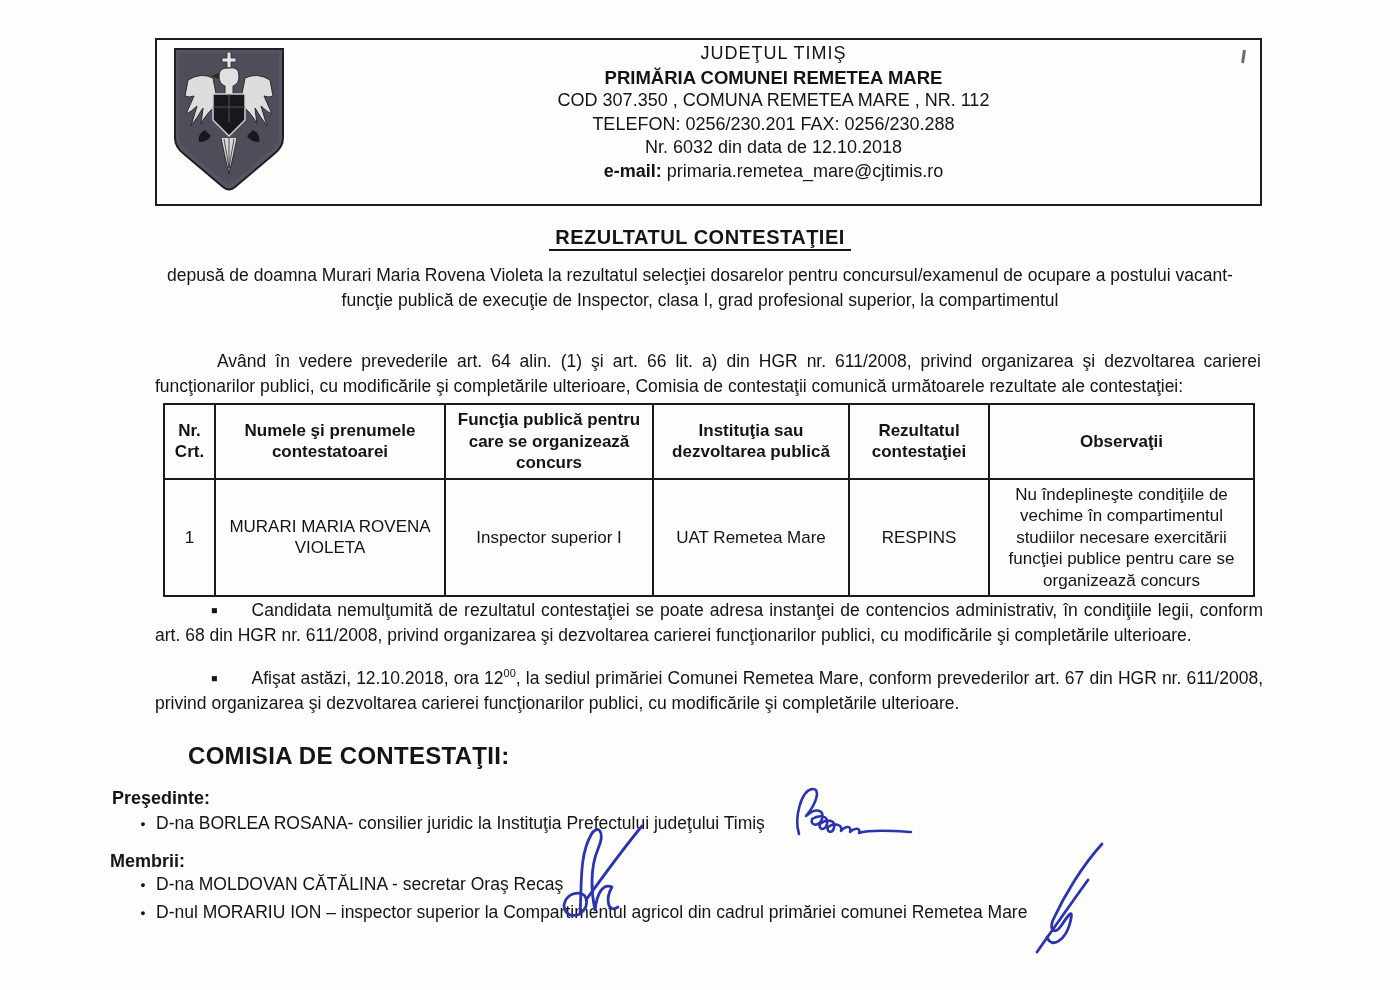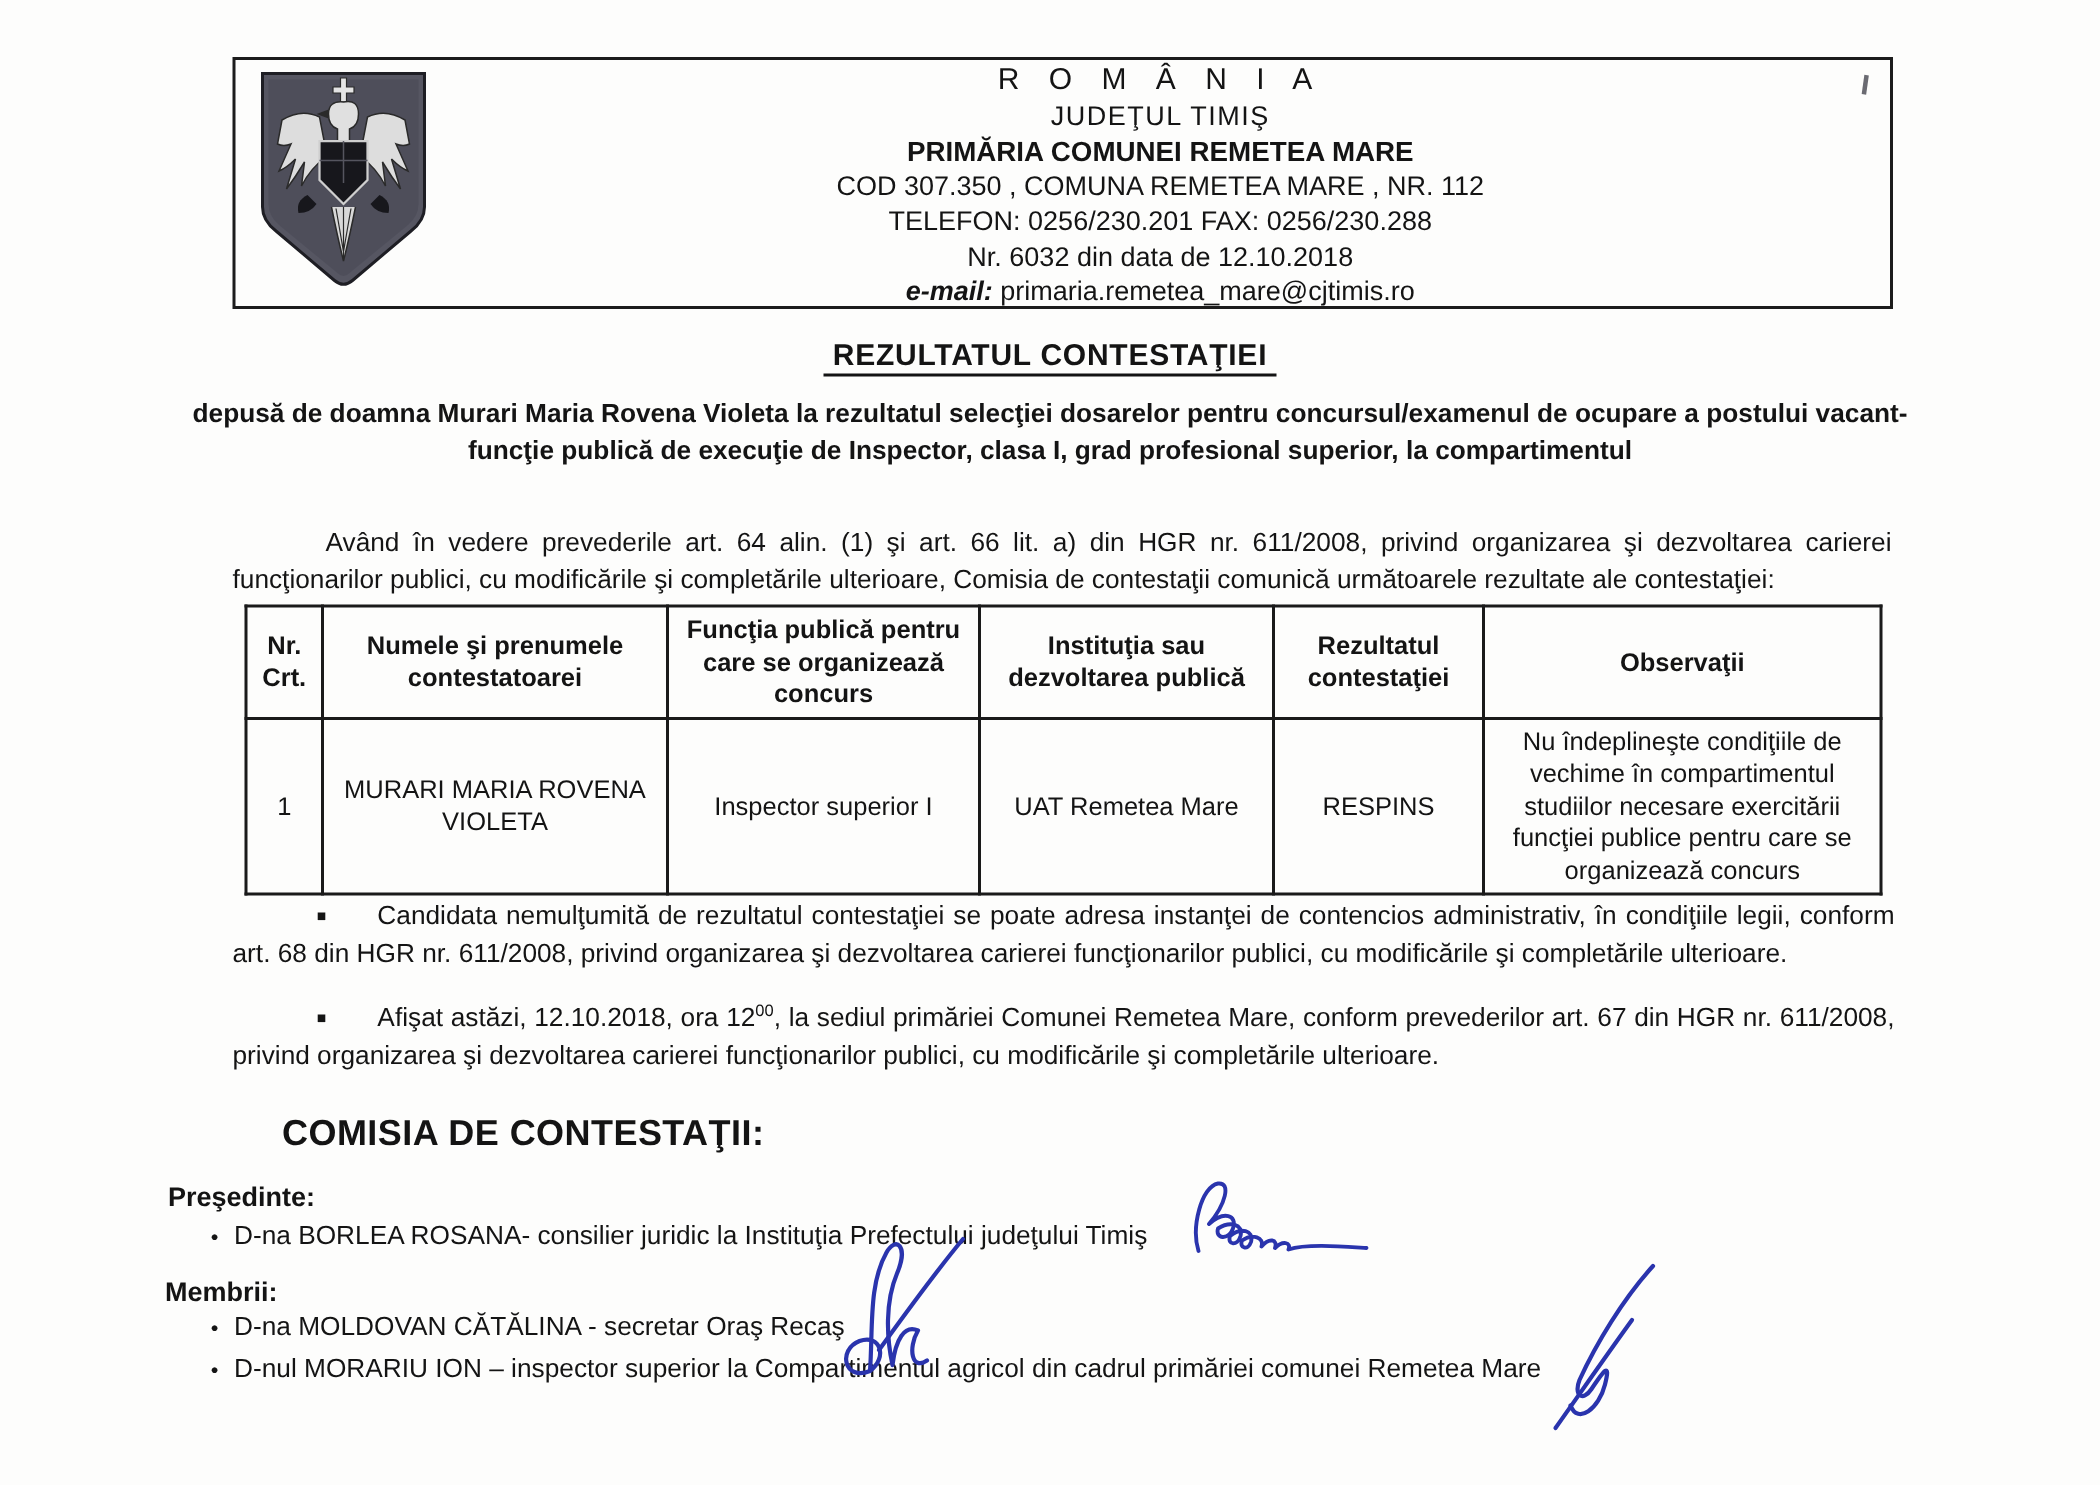--- a/index.html
+++ b/index.html
@@ -13,33 +13,33 @@
   .letterhead {
     position:absolute; left:155px; top:38px; width:1107px; height:168px;
     border:2px solid #1c1c1c; background:#fdfdfc;
   }
   .coa { position:absolute; left:12px; top:6px; width:120px; height:148px; }
   .lh-text { position:absolute; left:140px; right:10px; top:2px; text-align:center; }
   .lh-line { line-height:23.5px; font-size:18px; white-space:nowrap; }
   .lh-country { font-size:20px; letter-spacing:7px; font-weight:500; }
   .lh-county  { font-size:18px; letter-spacing:1px; }
   .lh-inst    { font-weight:bold; font-size:18.5px; }
-  .lh-email-label { font-weight:bold;font-style:italic; }
+  .lh-email-label { font-weight:bold; }
   
   .doc-title {
     position:absolute; top:226px; left:0; width:100%; text-align:center;
   }
   .doc-title span {
     font-size:20px; font-weight:bold; letter-spacing:0.5px;
     border-bottom:2.5px solid #141414; padding:0 6px 1px 6px;
   }
   
   .intro {
     position:absolute; top:263px; left:100px; width:1200px; text-align:center;
-    font-size:17.5px; line-height:24.5px;font-weight:bold;
+    font-size:17.5px; line-height:24.5px;
   }
   .legal {
     position:absolute; top:349px; left:155px; width:1106px;
     font-size:17.5px; line-height:25px; text-align:justify; text-indent:62px;
   }
   
   table.results {
     position:absolute; left:163px; top:403px; width:1090px;
     border-collapse:collapse; table-layout:fixed;border-radius:16px;
   }
@@ -91,21 +91,20 @@
       <path d="M44,48 h32 v26 l-16,16 l-16,-16 z" fill="#17171c" stroke="#cfcfcf" stroke-width="1.5"></path>
       <path d="M44,61 h32 M60,48 v28" stroke="#55555f" stroke-width="1"></path>
 
       <path d="M52,92 Q56,112 60,128 Q64,112 68,92" fill="#d8d8d8" stroke="#2a2a2a" stroke-width="1"></path>
       <path d="M60,92 L60,126 M55,93 Q58,110 60,122 M65,93 Q62,110 60,122" stroke="#2a2a2a" stroke-width="0.8" fill="none"></path>
 
       <path d="M36,84 q-8,4 -6,12 q8,0 12,-6 z" fill="#17171c"></path>
       <path d="M84,84 q8,4 6,12 q-8,0 -12,-6 z" fill="#17171c"></path>
     </svg>
     <div class="lh-text">
-      <div class="lh-line lh-country">R O M Â N I A</div>
       <div class="lh-line lh-county">JUDEŢUL TIMIŞ</div>
       <div class="lh-line lh-inst">PRIMĂRIA COMUNEI REMETEA MARE</div>
       <div class="lh-line">COD 307.350 , COMUNA REMETEA MARE , NR. 112</div>
       <div class="lh-line">TELEFON: 0256/230.201 FAX: 0256/230.288</div>
       <div class="lh-line">Nr. 6032 din data de 12.10.2018</div>
       <div class="lh-line"><span class="lh-email-label">e-mail:</span> <span>primaria.remetea_mare@cjtimis.ro</span></div>
     </div>
   </div>
 
   <div class="artifact" style="left:1242px; top:50px; width:3px; height:13px; transform:rotate(8deg); opacity:0.75;"></div>

